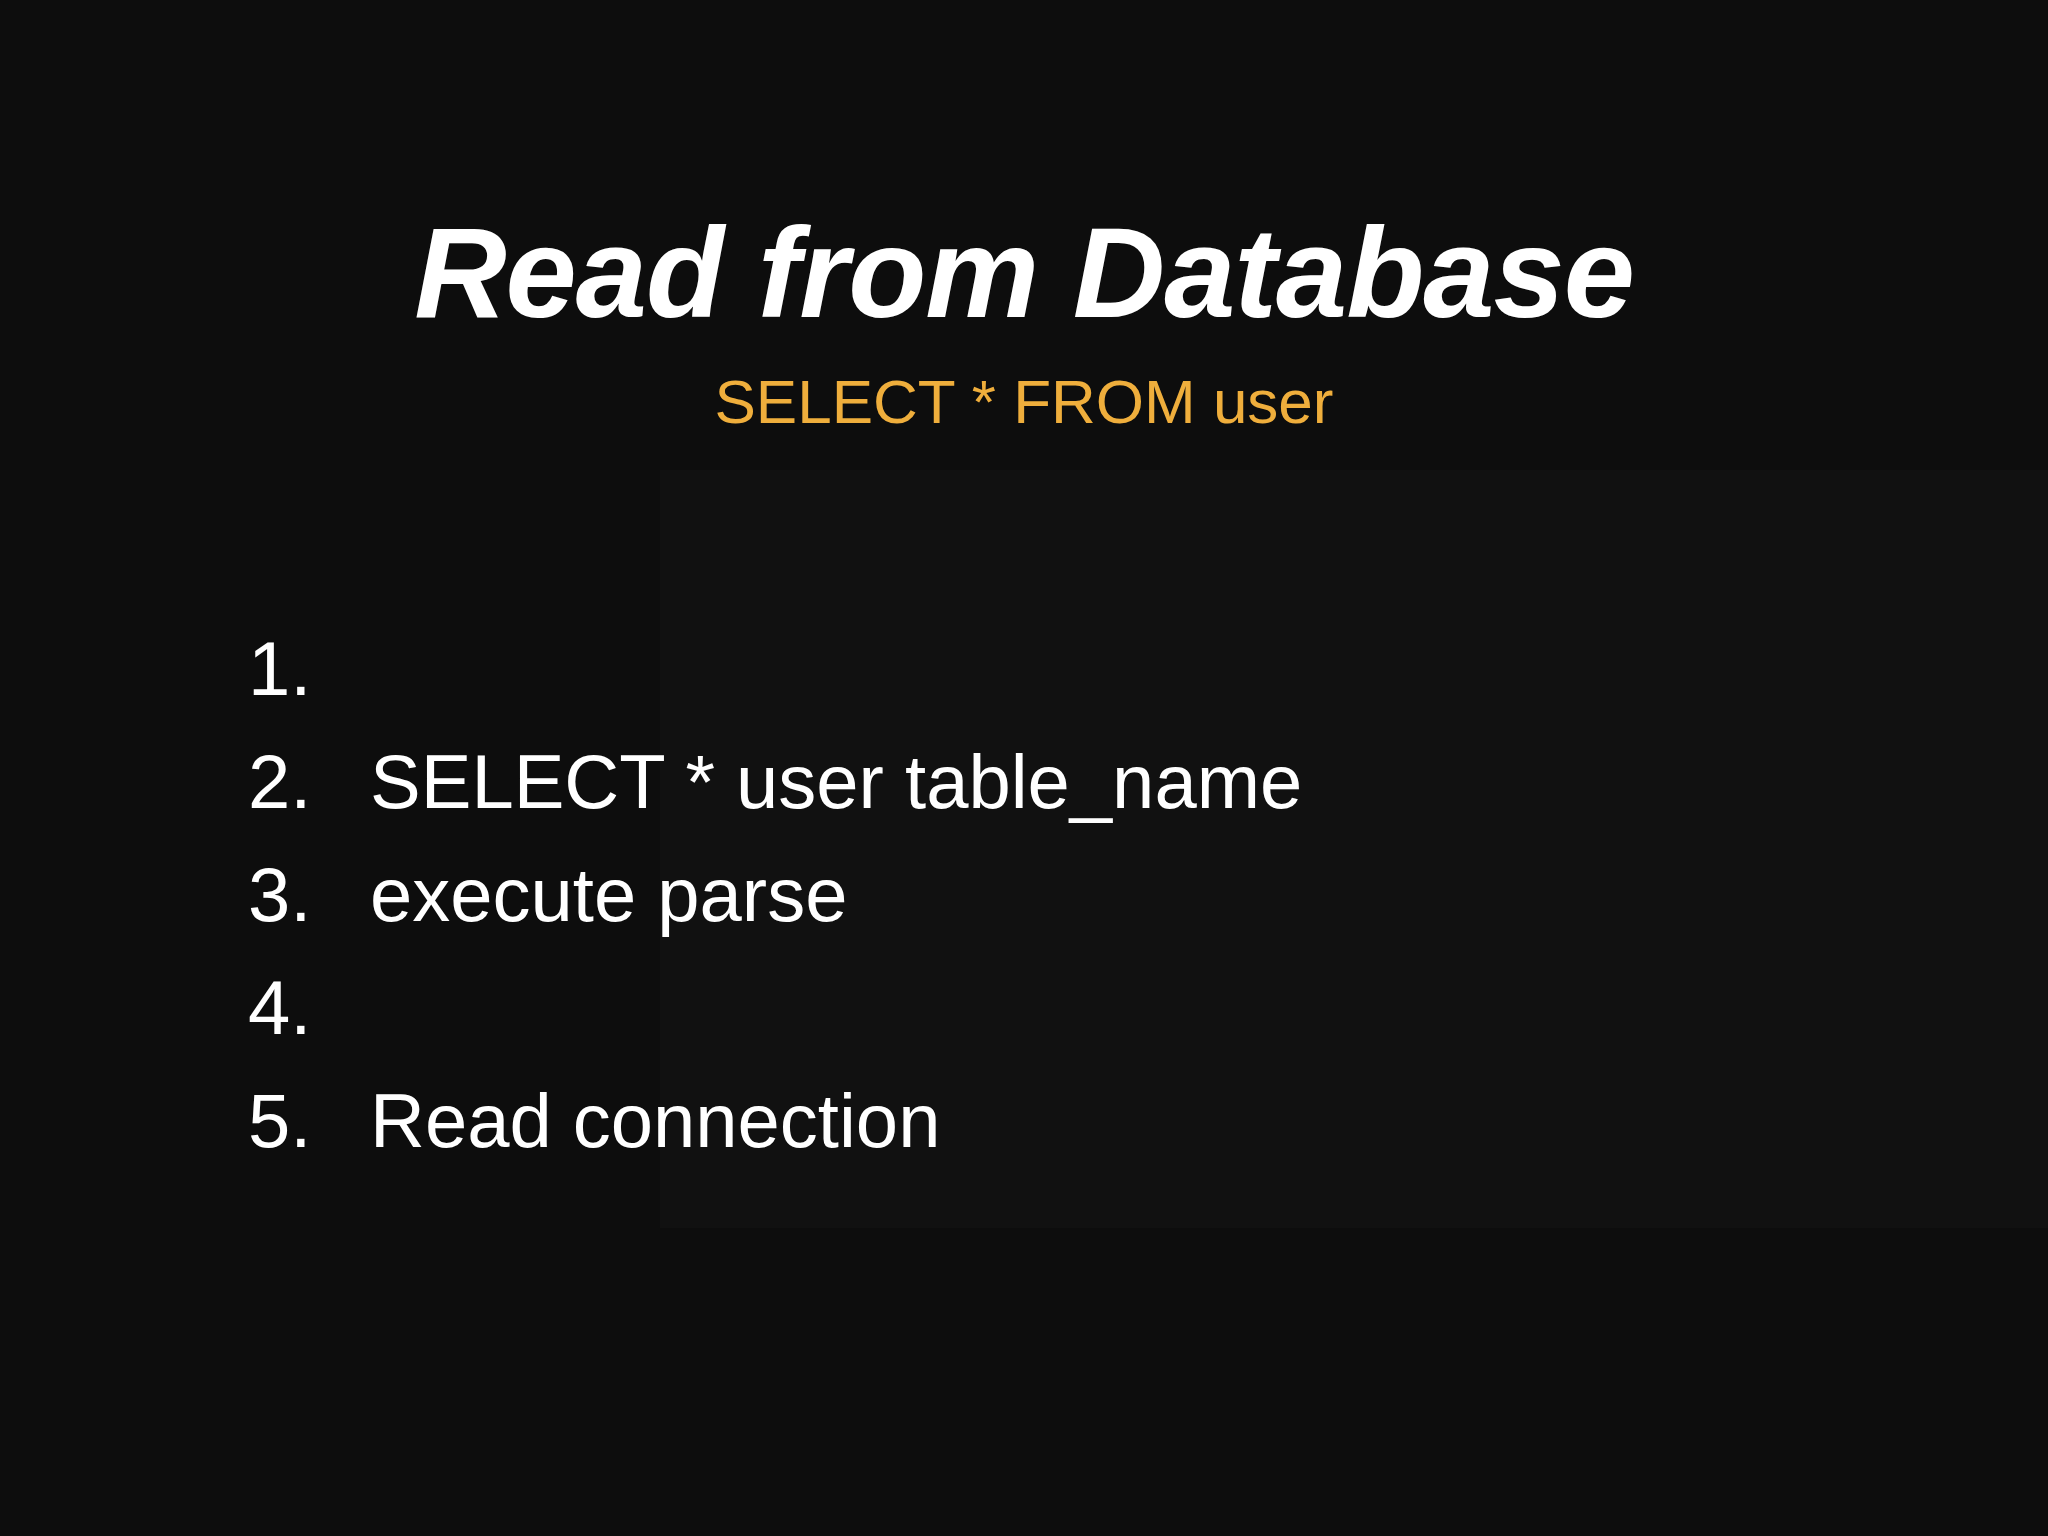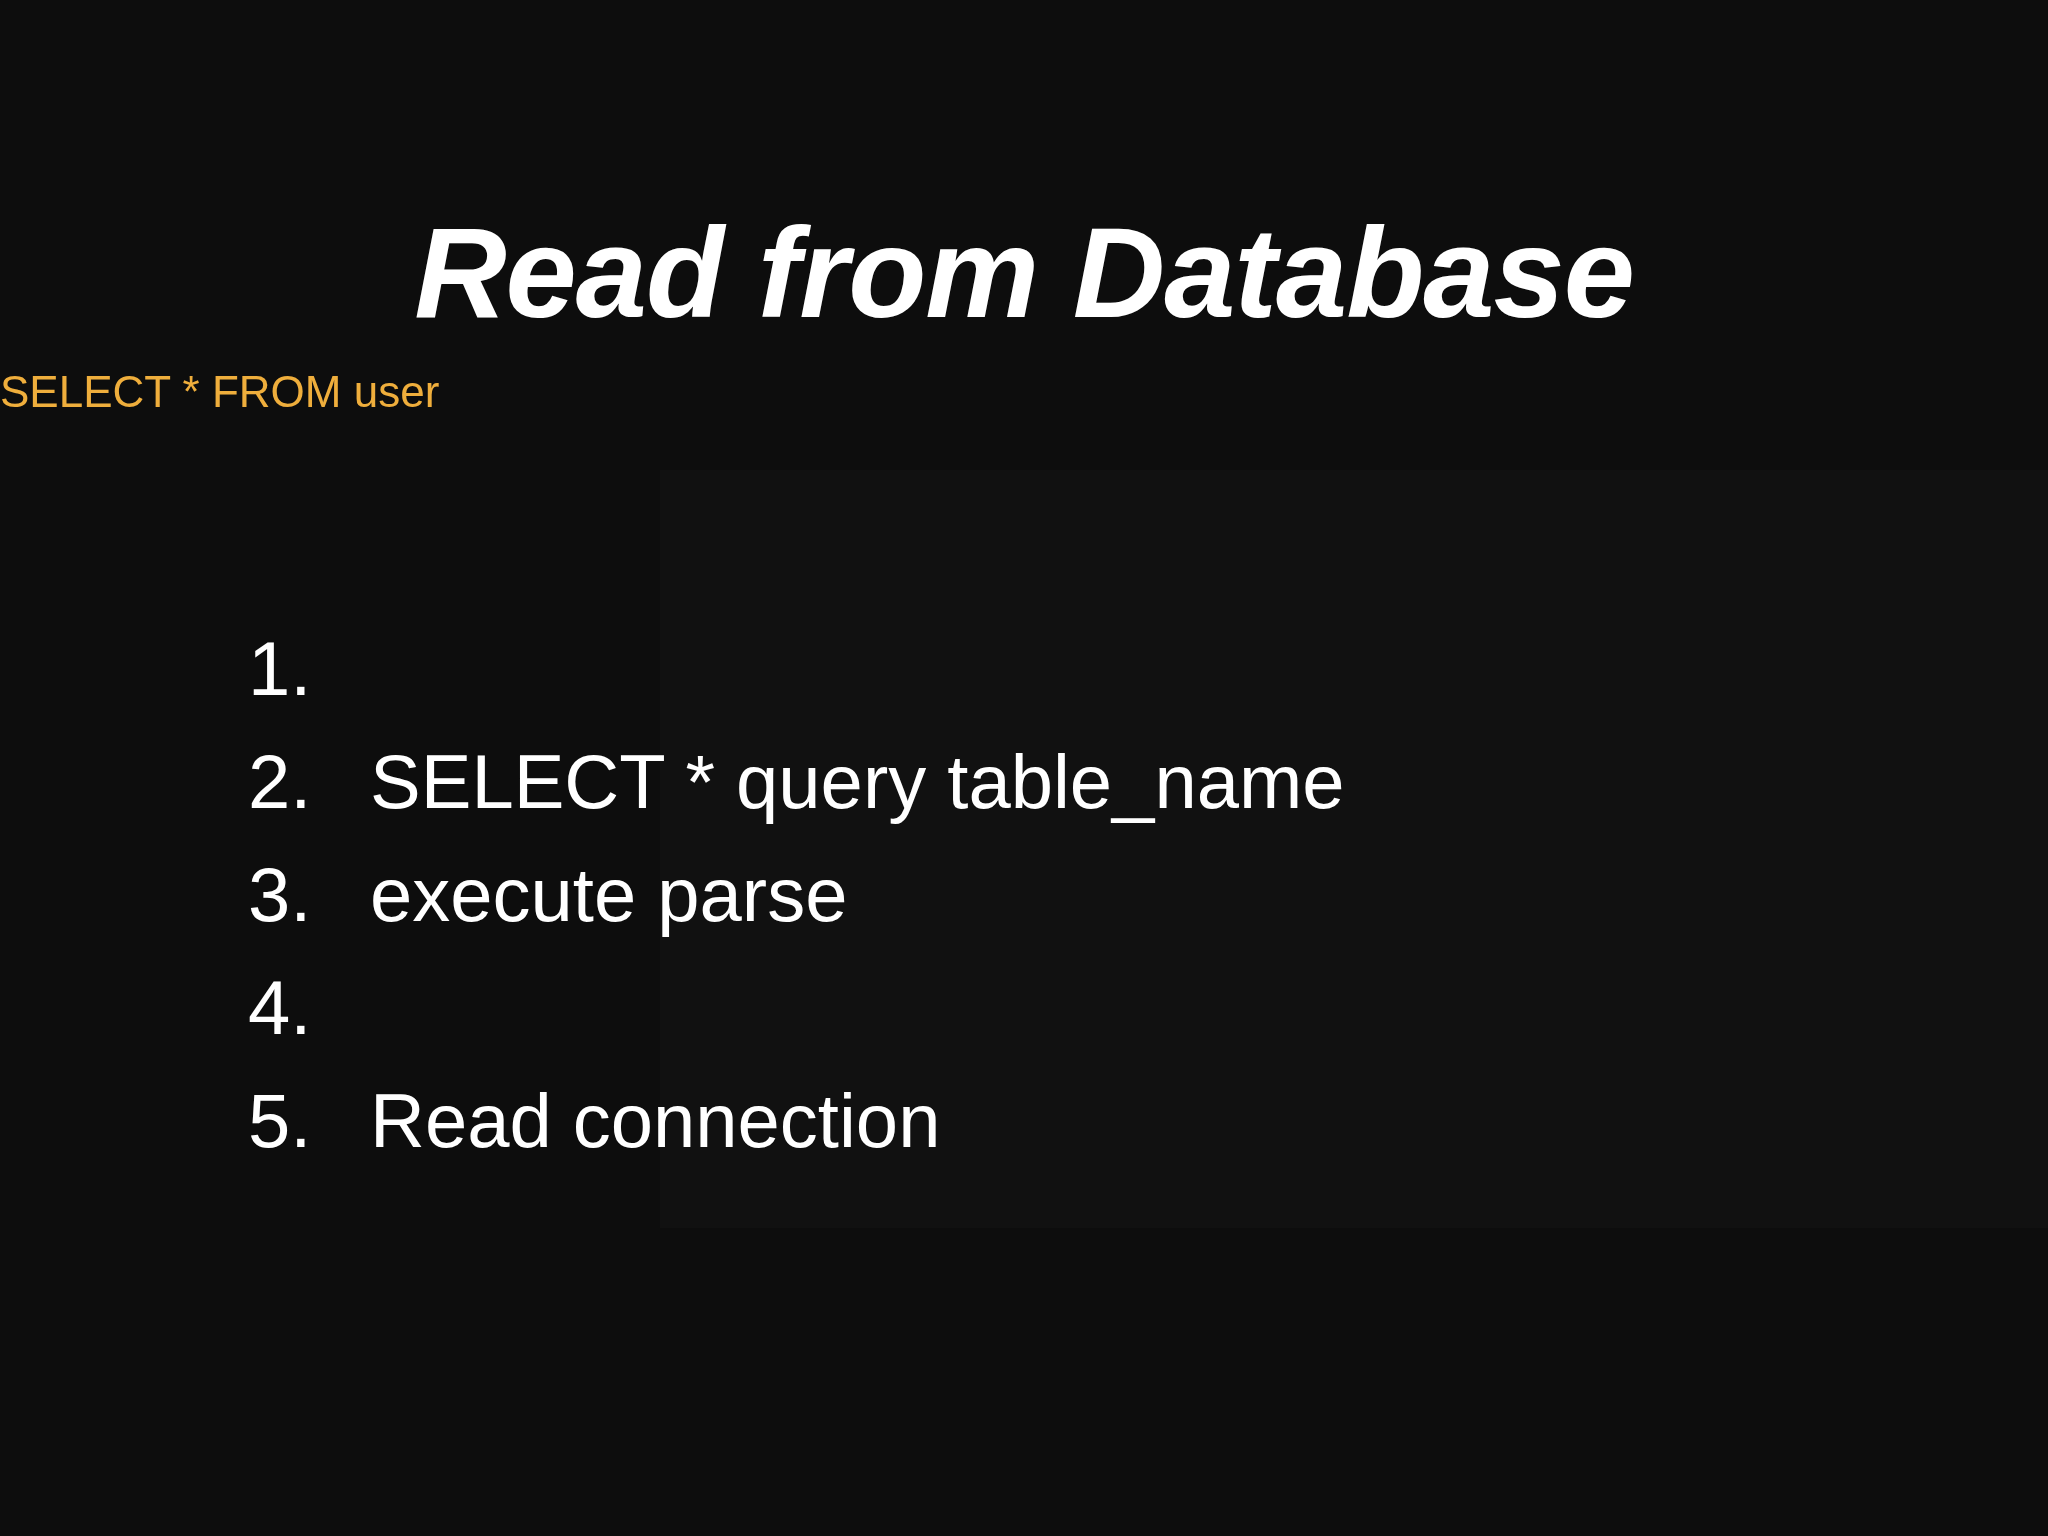--- a/index.html
+++ b/index.html
@@ -43,23 +43,24 @@
     letter-spacing: -1px;
     line-height: 1.05;
     white-space: nowrap;
   }
 
   #slide-subtitle {
     position: absolute;
     left: 0;
     top: 368px;
     width: 2048px;
+    text-align: center;
     color: #efae3c;
     font-family: "Liberation Sans", sans-serif;
-    font-size: 44px;
+    font-size: 62px;
     font-weight: normal;
     font-style: normal;
     letter-spacing: 0px;
     line-height: 1.1;
     white-space: nowrap;
   }
 
   #steps-list {
     position: absolute;
     left: 248px;
@@ -107,21 +108,21 @@
   <div id="slide-subtitle">SELECT * FROM user</div>
 
   <ol id="steps-list">
 
     <li class="step-row">
       <span class="step-number">1.</span>
     </li>
 
     <li class="step-row">
       <span class="step-number">2.</span>
-      <span class="step-text">SELECT * query table_name</span>
+      <span class="step-text">SELECT * user table_name</span>
     </li>
 
     <li class="step-row">
       <span class="step-number">3.</span>
       <span class="step-text">execute parse</span>
     </li>
 
     <li class="step-row">
       <span class="step-number">4.</span>
     </li>

